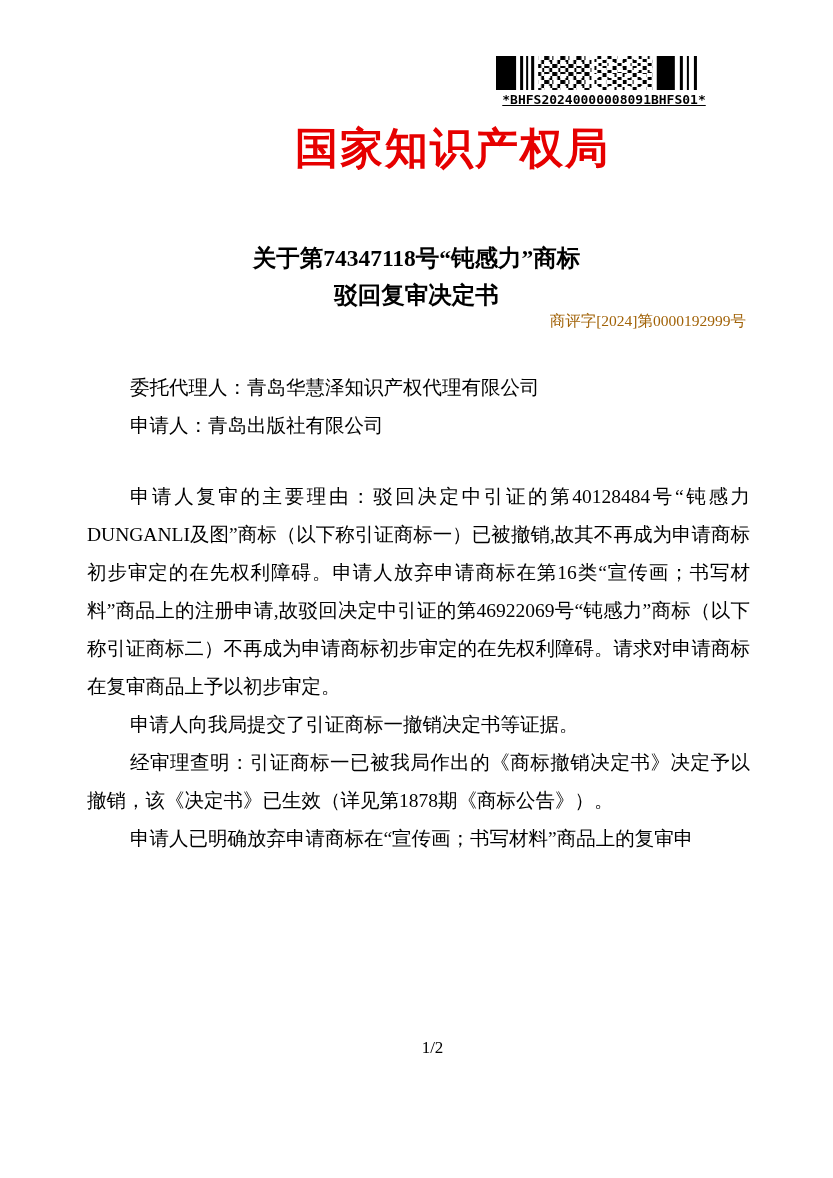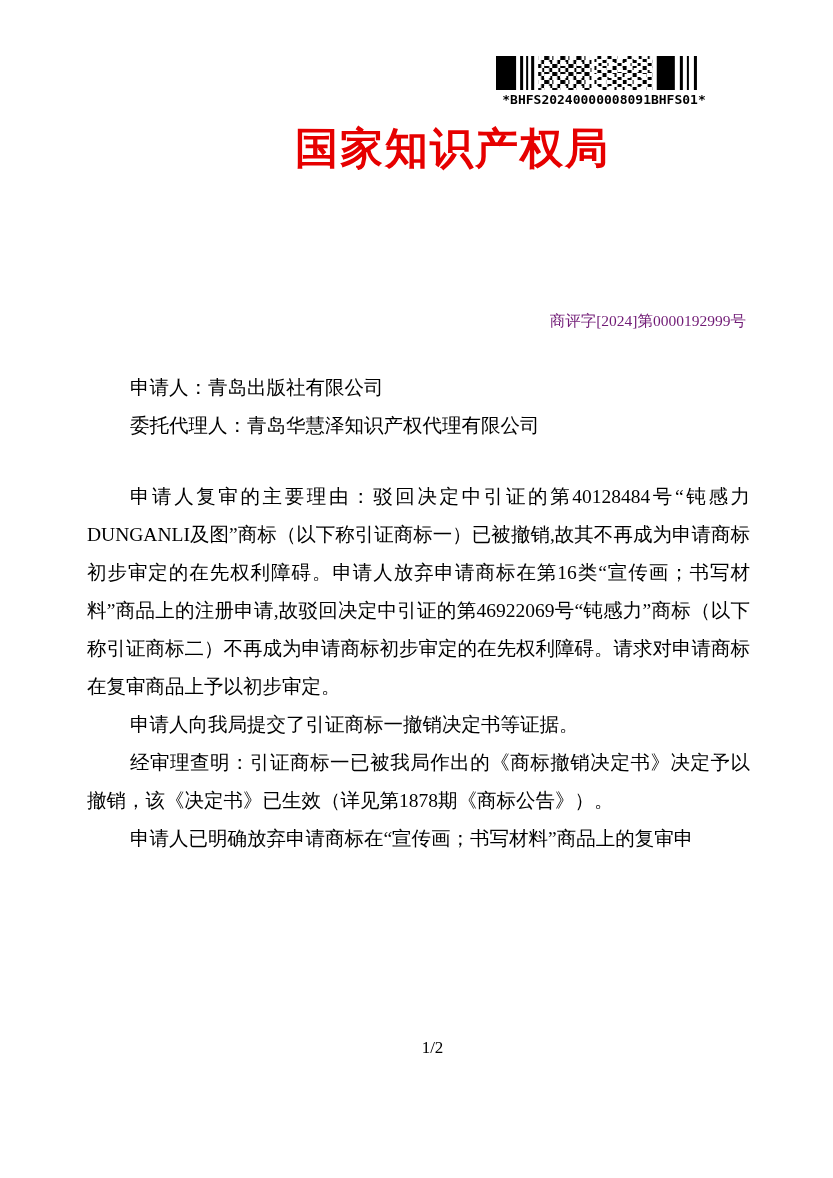--- a/index.html
+++ b/index.html
@@ -27,20 +27,21 @@
   }
   .barcode-svg { display: block; width: 216px; height: 34px; }
   .barcode-text {
     margin-top: 2px;
     font-family: "DejaVu Sans Mono", monospace;
     font-size: 13px;
     font-weight: bold;
     letter-spacing: 0px;
     color: #000;
     white-space: nowrap;
+    text-decoration: underline;
   }
 
   
   .org-title {
     position: absolute;
     top: 124px;
     left: 0;
     width: 100%;
     margin: 0;
     text-align: center;
@@ -63,21 +64,21 @@
     line-height: 37px;
     color: #000;
   }
 
   
   .case-no {
     position: absolute;
     top: 311px;
     right: 87px;
     font-size: 15.5px;
-    color: #701a75;
+    color: #a16207;
   }
 
   
   .parties {
     position: absolute;
     top: 369px;
     left: 130px;
     font-size: 19.5px;
     line-height: 38px;
     color: #000;
@@ -143,26 +144,30 @@
       <rect x="160" y="0" width="18" height="34" fill="#000"></rect>
       <rect x="183" y="0" width="3" height="34" fill="#000"></rect>
       <rect x="190" y="0" width="2" height="34" fill="#000"></rect>
       <rect x="197" y="0" width="3" height="34" fill="#000"></rect>
     </svg>
     <div class="barcode-text">*BHFS20240000008091BHFS01*</div>
   </div>
 
   <h1 class="org-title" style="color: rgb(230, 0, 0); margin-left: 36px;">国家知识产权局</h1>
 
+  <div class="doc-title">
+    <div>关于第74347118号“钝感力”商标</div>
+    <div>驳回复审决定书</div>
+  </div>
 
   <div class="case-no">商评字[2024]第0000192999号</div>
 
   <div class="parties">
+    <p><span>委托代理人：</span><span>青岛华慧泽知识产权代理有限公司</span></p>
     <p><span>申请人：</span><span>青岛出版社有限公司</span></p>
-    <p><span>委托代理人：</span><span>青岛华慧泽知识产权代理有限公司</span></p>
   </div>
 
   <div class="body-text">
     <p>申请人复审的主要理由：驳回决定中引证的第40128484号“钝感力DUNGANLI及图”商标（以下称引证商标一）已被撤销,故其不再成为申请商标初步审定的在先权利障碍。申请人放弃申请商标在第16类“宣传画；书写材料”商品上的注册申请,故驳回决定中引证的第46922069号“钝感力”商标（以下称引证商标二）不再成为申请商标初步审定的在先权利障碍。请求对申请商标在复审商品上予以初步审定。</p>
     <p>申请人向我局提交了引证商标一撤销决定书等证据。</p>
     <p>经审理查明：引证商标一已被我局作出的《商标撤销决定书》决定予以撤销，该《决定书》已生效（详见第1878期《商标公告》）。</p>
     <p>申请人已明确放弃申请商标在“宣传画；书写材料”商品上的复审申</p>
   </div>
 
   <div class="page-number">1/2</div>

